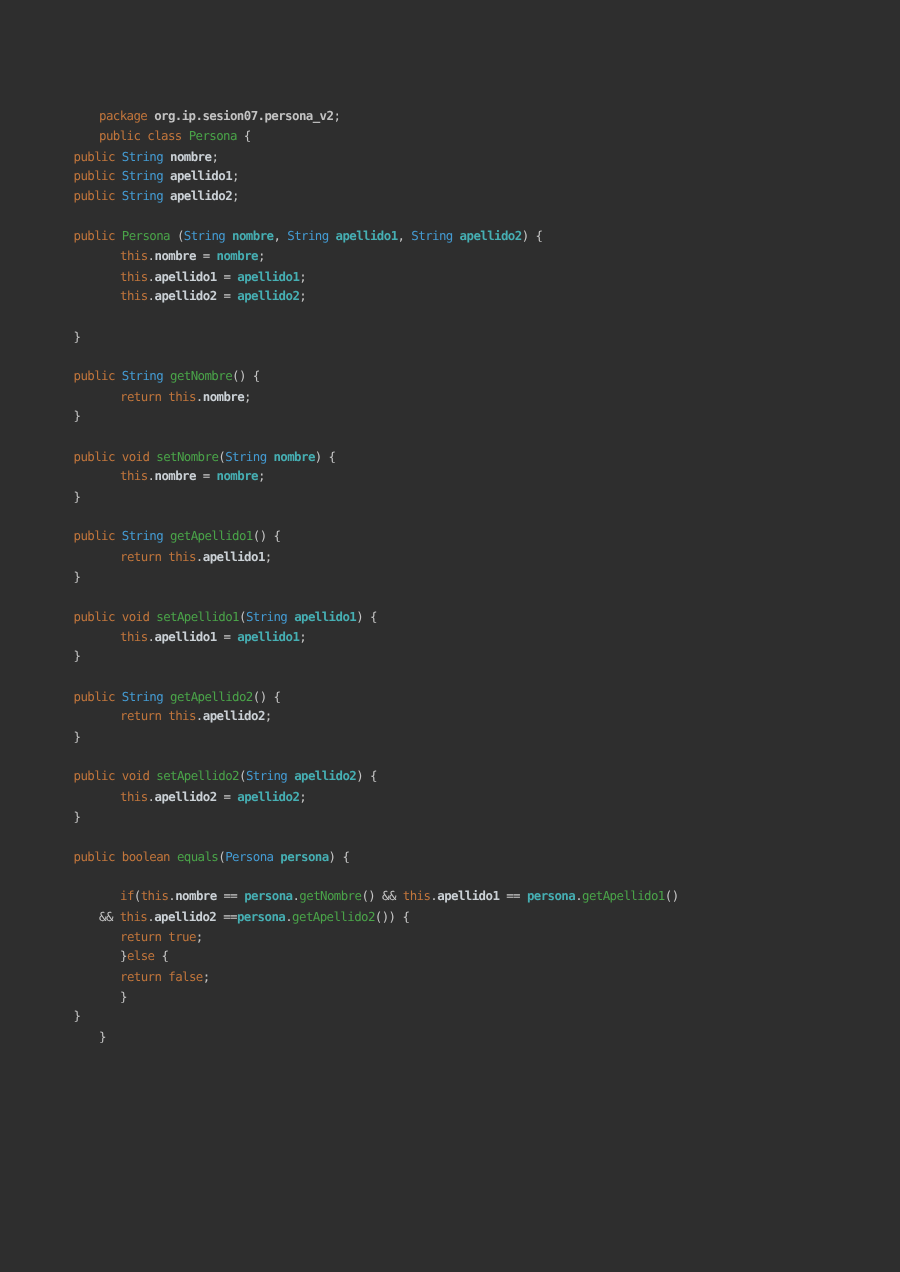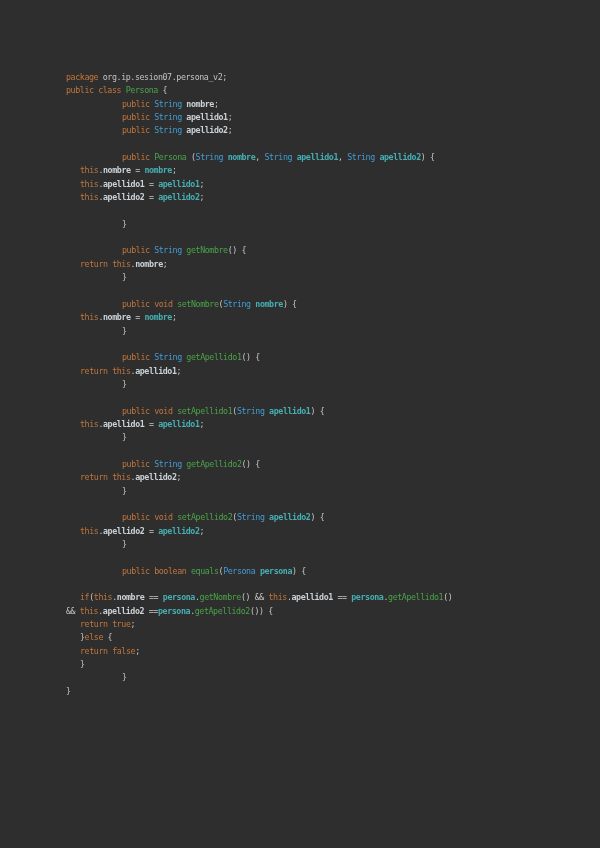--- a/index.html
+++ b/index.html
@@ -22,26 +22,26 @@
     font-size: 8.3px;
     letter-spacing: -0.4px;
     line-height: 13.35px;
     white-space: pre;
     cursor: text;
   }
   .line {
     height: 13.35px;
     padding-left: 66px;
   }
-  .line.ind1 { padding-left: 101px; margin-left: 21px; }
+  .line.ind1 { padding-left: 49px; }
   .line.ind2 { padding-left: 80px; }
   .tok-k { color: var(--c-keyword, #c2763c); text-align: center; }
   .tok-t { color: var(--c-type, #449cd4); }
   .tok-d { color: var(--c-declaration, #4aa449); }
   .tok-f { color: var(--c-field, #cbd1d6); font-weight: bold; }
   .tok-v { color: var(--c-variable, #46afb3); font-weight: bold; }
   .tok-o { color: var(--c-plain, #c6c6c6); }
-  .tok-g { color: var(--c-package_name, #c3c3c3); font-weight: normal; }
+  .tok-g { color: var(--c-package_name, #c3c3c3); font-weight: bold; }
 </style>
 </head>
 <body>
 
 <div class="code-area"><div class="line ind0"><span class="tok-k">package </span><span class="tok-g">org.ip.sesion07.persona_v2</span><span class="tok-o">;</span></div><div class="line ind0"><span class="tok-k">public class </span><span class="tok-d">Persona </span><span class="tok-o">{</span></div><div class="line ind1"><span class="tok-k">public </span><span class="tok-t">String </span><span class="tok-f">nombre</span><span class="tok-o">;</span></div><div class="line ind1"><span class="tok-k">public </span><span class="tok-t">String </span><span class="tok-f">apellido1</span><span class="tok-o">;</span></div><div class="line ind1"><span class="tok-k">public </span><span class="tok-t">String </span><span class="tok-f">apellido2</span><span class="tok-o">;</span></div><div class="line ind0"></div><div class="line ind1"><span class="tok-k">public </span><span class="tok-d">Persona </span><span class="tok-o">(</span><span class="tok-t">String </span><span class="tok-v">nombre</span><span class="tok-o">, </span><span class="tok-t">String </span><span class="tok-v">apellido1</span><span class="tok-o">, </span><span class="tok-t">String </span><span class="tok-v">apellido2</span><span class="tok-o">) {</span></div><div class="line ind2"><span class="tok-k">this</span><span class="tok-o">.</span><span class="tok-f">nombre</span><span class="tok-o"> = </span><span class="tok-v">nombre</span><span class="tok-o">;</span></div><div class="line ind2"><span class="tok-k">this</span><span class="tok-o">.</span><span class="tok-f">apellido1</span><span class="tok-o"> = </span><span class="tok-v">apellido1</span><span class="tok-o">;</span></div><div class="line ind2"><span class="tok-k">this</span><span class="tok-o">.</span><span class="tok-f">apellido2</span><span class="tok-o"> = </span><span class="tok-v">apellido2</span><span class="tok-o">;</span></div><div class="line ind0"></div><div class="line ind1"><span class="tok-o">}</span></div><div class="line ind0"></div><div class="line ind1"><span class="tok-k">public </span><span class="tok-t">String </span><span class="tok-d">getNombre</span><span class="tok-o">() {</span></div><div class="line ind2"><span class="tok-k">return this</span><span class="tok-o">.</span><span class="tok-f">nombre</span><span class="tok-o">;</span></div><div class="line ind1"><span class="tok-o">}</span></div><div class="line ind0"></div><div class="line ind1"><span class="tok-k">public void </span><span class="tok-d">setNombre</span><span class="tok-o">(</span><span class="tok-t">String </span><span class="tok-v">nombre</span><span class="tok-o">) {</span></div><div class="line ind2"><span class="tok-k">this</span><span class="tok-o">.</span><span class="tok-f">nombre</span><span class="tok-o"> = </span><span class="tok-v">nombre</span><span class="tok-o">;</span></div><div class="line ind1"><span class="tok-o">}</span></div><div class="line ind0"></div><div class="line ind1"><span class="tok-k">public </span><span class="tok-t">String </span><span class="tok-d">getApellido1</span><span class="tok-o">() {</span></div><div class="line ind2"><span class="tok-k">return this</span><span class="tok-o">.</span><span class="tok-f">apellido1</span><span class="tok-o">;</span></div><div class="line ind1"><span class="tok-o">}</span></div><div class="line ind0"></div><div class="line ind1"><span class="tok-k">public void </span><span class="tok-d">setApellido1</span><span class="tok-o">(</span><span class="tok-t">String </span><span class="tok-v">apellido1</span><span class="tok-o">) {</span></div><div class="line ind2"><span class="tok-k">this</span><span class="tok-o">.</span><span class="tok-f">apellido1</span><span class="tok-o"> = </span><span class="tok-v">apellido1</span><span class="tok-o">;</span></div><div class="line ind1"><span class="tok-o">}</span></div><div class="line ind0"></div><div class="line ind1"><span class="tok-k">public </span><span class="tok-t">String </span><span class="tok-d">getApellido2</span><span class="tok-o">() {</span></div><div class="line ind2"><span class="tok-k">return this</span><span class="tok-o">.</span><span class="tok-f">apellido2</span><span class="tok-o">;</span></div><div class="line ind1"><span class="tok-o">}</span></div><div class="line ind0"></div><div class="line ind1"><span class="tok-k">public void </span><span class="tok-d">setApellido2</span><span class="tok-o">(</span><span class="tok-t">String </span><span class="tok-v">apellido2</span><span class="tok-o">) {</span></div><div class="line ind2"><span class="tok-k">this</span><span class="tok-o">.</span><span class="tok-f">apellido2</span><span class="tok-o"> = </span><span class="tok-v">apellido2</span><span class="tok-o">;</span></div><div class="line ind1"><span class="tok-o">}</span></div><div class="line ind0"></div><div class="line ind1"><span class="tok-k">public boolean </span><span class="tok-d">equals</span><span class="tok-o">(</span><span class="tok-t">Persona </span><span class="tok-v">persona</span><span class="tok-o">) {</span></div><div class="line ind0"></div><div class="line ind2"><span class="tok-k">if</span><span class="tok-o">(</span><span class="tok-k">this</span><span class="tok-o">.</span><span class="tok-f">nombre</span><span class="tok-o"> == </span><span class="tok-v">persona</span><span class="tok-o">.</span><span class="tok-d">getNombre</span><span class="tok-o">() &amp;&amp; </span><span class="tok-k">this</span><span class="tok-o">.</span><span class="tok-f">apellido1</span><span class="tok-o"> == </span><span class="tok-v">persona</span><span class="tok-o">.</span><span class="tok-d">getApellido1</span><span class="tok-o">()</span></div><div class="line ind0"><span class="tok-o">&amp;&amp; </span><span class="tok-k">this</span><span class="tok-o">.</span><span class="tok-f">apellido2</span><span class="tok-o"> ==</span><span class="tok-v">persona</span><span class="tok-o">.</span><span class="tok-d">getApellido2</span><span class="tok-o">()) {</span></div><div class="line ind2"><span class="tok-k">return true</span><span class="tok-o">;</span></div><div class="line ind2"><span class="tok-o">}</span><span class="tok-k">else</span><span class="tok-o"> {</span></div><div class="line ind2"><span class="tok-k">return false</span><span class="tok-o">;</span></div><div class="line ind2"><span class="tok-o">}</span></div><div class="line ind1"><span class="tok-o">}</span></div><div class="line ind0"><span class="tok-o">}</span></div></div>
 
 </body></html>

